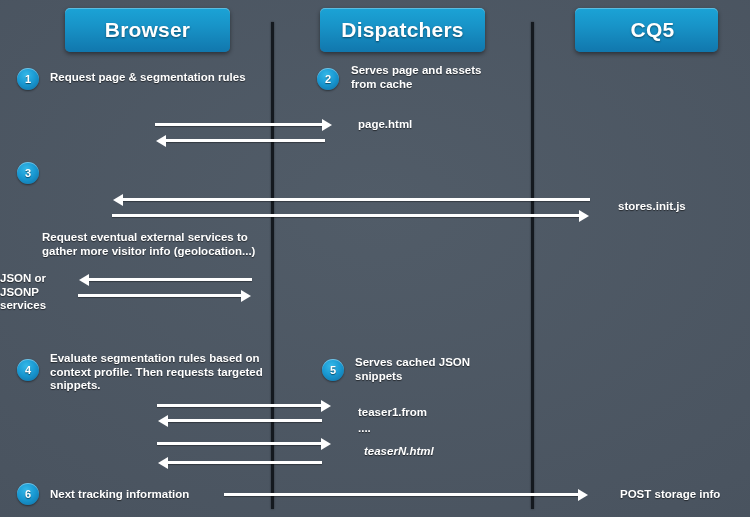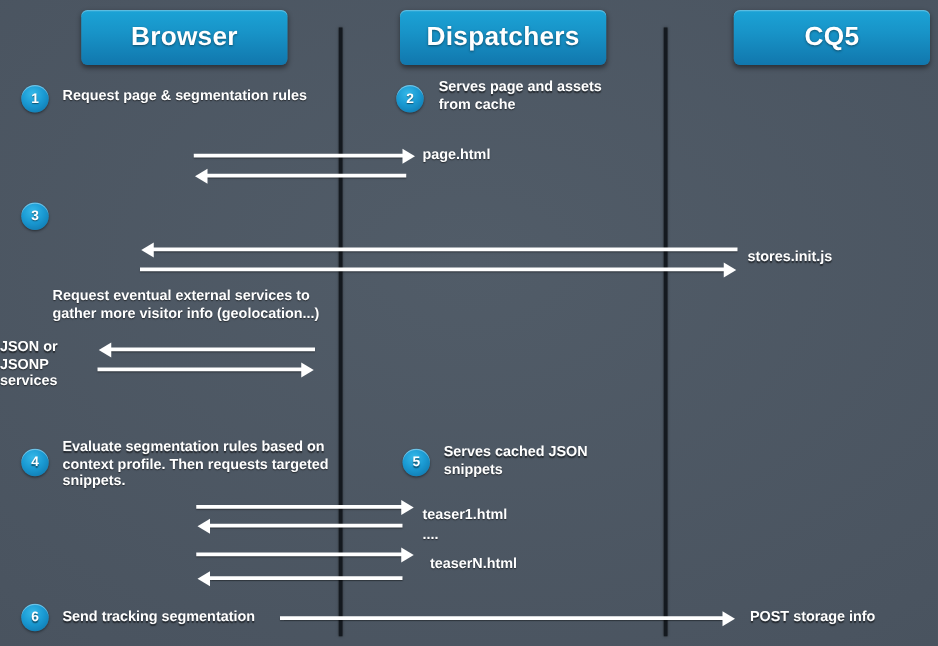--- a/index.html
+++ b/index.html
@@ -56,21 +56,21 @@
   
   .lbl{
     position:absolute;
     color:#ffffff;
     font-size:11.5px;
     font-weight:bold;
     line-height:13.5px;
     text-shadow:0 1px 1px rgba(0,0,0,.55);
     white-space:pre-line;
   }
-  .lbl.msg{font-size:11.5px;}
+  .lbl.msg{font-size:11.5px;margin-left:20px;}
 
   
   .arrow{
     position:absolute;
     height:3px;
     background:#ffffff;
     box-shadow:0 1px 1px rgba(0,0,0,.35);
   }
   .arrow::after{
     content:"";
@@ -96,21 +96,21 @@
 
   <div class="lifeline" style="left:271px;top:22px;height:487px;"></div>
   <div class="lifeline" style="left:531px;top:22px;height:487px;"></div>
 
   <div class="actor" style="left:320px;top:8px;width:165px;">
     <span>Dispatchers</span>
   </div>
   <div class="actor" style="left:65px;top:8px;width:165px;">
     <span>Browser</span>
   </div>
-  <div class="actor" style="left:587px;top:8px;width:157px;">
+  <div class="actor" style="left:575px;top:8px;width:131px;padding-left:12px;">
     <span>CQ5</span>
   </div>
 
   <div class="step-num" style="left:17px;top:68px;">
     <span>1</span>
   </div>
   <div class="lbl" style="left:50px;top:71px;width:215px;">Request page &amp; segmentation rules</div>
 
   <div class="step-num" style="left:317px;top:68px;">
     <span>2</span>
@@ -150,24 +150,24 @@
     <span>5</span>
   </div>
   <div class="lbl" style="left:355px;top:356px;width:200px;">Serves cached JSON
 snippets</div>
 
   <div class="arrow right" style="left:157px;top:404px;width:165px;"></div>
   <div class="arrow left" style="left:167px;top:419px;width:155px;"></div>
   <div class="arrow right" style="left:157px;top:442px;width:165px;"></div>
   <div class="arrow left" style="left:167px;top:461px;width:155px;"></div>
 
-  <div class="lbl msg" style="left:338px;top:406px;">teaser1.html</div>
+  <div class="lbl msg" style="left:338px;top:406px;">teaser1.from</div>
   <div class="lbl msg" style="left:338px;top:422px;">....</div>
-  <div class="lbl msg" style="left:344px;top:445px;">teaserN.html</div>
+  <div class="lbl msg" style="left:344px;top:445px;font-style:italic;">teaserN.html</div>
 
   <div class="step-num" style="left:17px;top:483px;">
     <span>6</span>
   </div>
-  <div class="lbl" style="left:50px;top:488px;width:215px;">Send tracking segmentation</div>
+  <div class="lbl" style="left:50px;top:488px;width:215px;">Next tracking information</div>
   <div class="arrow right" style="left:224px;top:493px;width:355px;"></div>
   <div class="lbl msg" style="left:600px;top:488px;">POST storage info</div>
 
 </div>
 
 </body></html>

